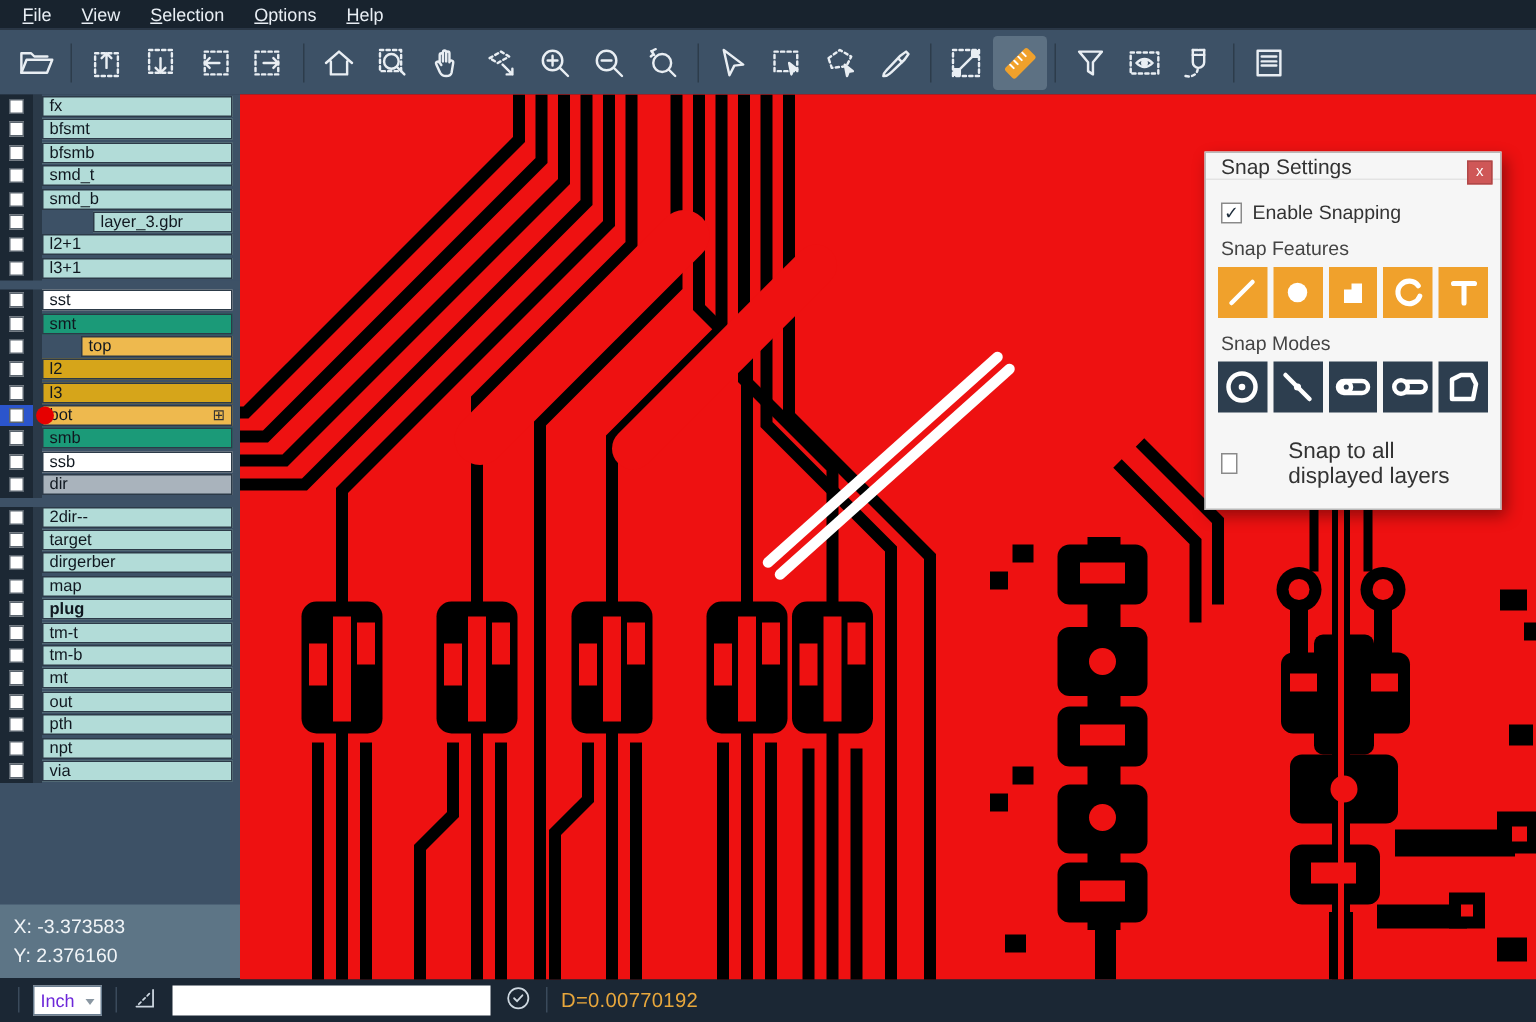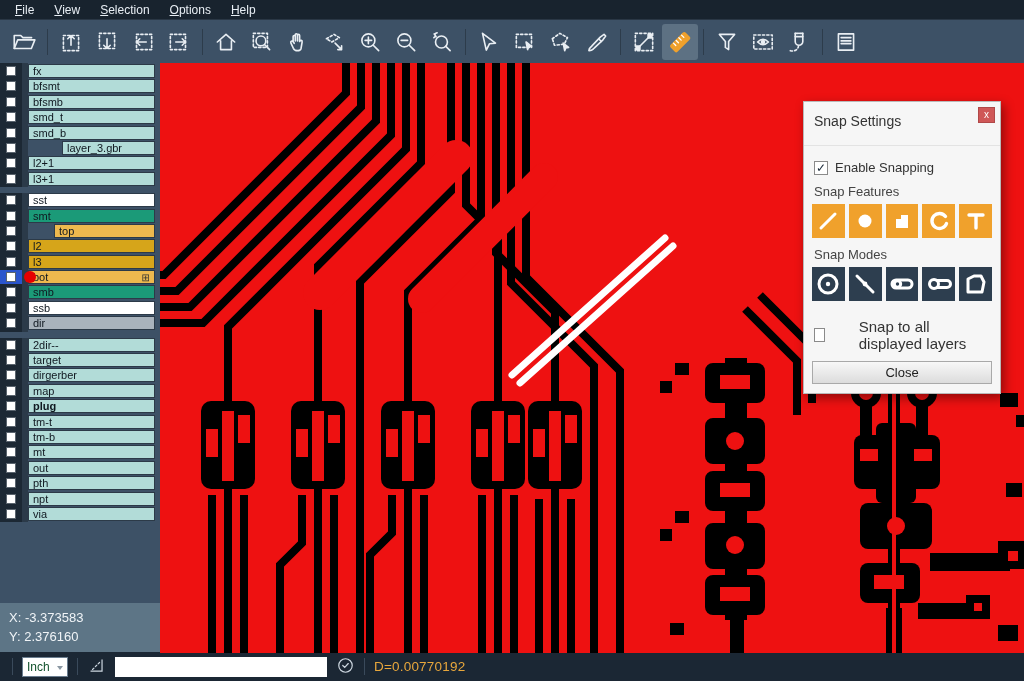--- a/index.html
+++ b/index.html
@@ -38,38 +38,38 @@
   .layer-grid { margin-left:auto; font-size:10px; color:#333; }
   .layer-sep { height:6px; background:#3d5166; }
   .coords { margin-top:auto; height:49px; background:#5d7586; color:#f0f4f7; font-size:13px; padding:5px 9px; line-height:19px; }
 
   
   .canvas { flex:1; position:relative; background:#ee1111; min-width:0; }
   .canvas svg.art { position:absolute; inset:0; }
 
   
   .dialog { position:absolute; left:643px; top:38px; width:198px; background:#f6f6f6; border:1px solid #b9b9b9; box-shadow:3px 4px 10px rgba(0,0,0,.4); }
-  .dlg-title { height:44px; display:flex; align-items:flex-end; padding:16px 10px; font-size:14px; color:#333; border-bottom:1px solid #e3e3e3; position:relative; }
+  .dlg-title { height:18px; display:flex; align-items:center; padding:0 10px; font-size:14px; color:#333; border-bottom:1px solid #e3e3e3; position:relative; }
   .dlg-close { position:absolute; right:5px; top:5px; width:17px; height:16px; background:#cf5757; border:1px solid #b04848; color:#fff; font-size:10px; line-height:14px; text-align:center; }
   .dlg-body { padding:8px 8px 9px 8px; }
   .chk-row { display:flex; align-items:center; gap:7px; margin:6px 0 4px 2px; font-size:13px; color:#333; }
   .chk { width:14px; height:14px; background:#fff; border:1px solid #8a8a8a; font-size:12px; line-height:13px; text-align:center; color:#1c2b3a; }
   .dlg-section { font-size:13px; color:#444; margin:9px 0 5px 2px; }
   .icon-row { display:flex; gap:4px; }
   .sq-btn { width:34px; height:34px; display:flex; align-items:center; justify-content:center; }
   .sq-btn.orange { background:var(--accent_orange); }
   .sq-btn.dark { background:#2d3e4f; }
   .sq-btn svg { stroke:#fff; fill:none; stroke-width:3; stroke-linecap:round; stroke-linejoin:round; }
   .chk-row.small { font-size:15px; margin-top:17px;gap:34px; }
   .dlg-close-btn { margin-top:9px; width:100%; height:23px; background:linear-gradient(#f8f8f8,#dcdcdc); border:1px solid #a9a9a9; font-size:13px; color:#222; text-align:center; line-height:21px; }
 
   
   .statusbar { height:29px; background:#1b2734; display:flex; align-items:center; padding-left:12px; gap:9px; }
   .ssep { width:1px; height:17px; background:#3a4a5b; }
-  .unit-select { width:46px; height:20px; background:#fff; display:flex; align-items:center; padding:0 4px; color:#14532d; font-size:12px; position:relative; border:1px solid #6b7e90; }
+  .unit-select { width:46px; height:20px; background:#fff; display:flex; align-items:center; padding:0 4px; color:#6d28d9; font-size:12px; position:relative; border:1px solid #6b7e90; }
   .unit-select .chev { position:absolute; right:4px; top:8px; width:0; height:0; border-left:3.5px solid transparent; border-right:3.5px solid transparent; border-top:4px solid #8a97a2; }
   .sicon svg { stroke:#cdd7e0; fill:none; stroke-width:1.5; stroke-linecap:round; }
   .cmd-input { width:212px; height:20px; border:none; background:#fff; padding:0 5px; font-size:12px; }
   .dist { color:#e8a73c; font-size:13.5px; letter-spacing:.2px; }
 </style>
 </head>
 <body>
 
 <div class="app">
 
@@ -600,21 +600,20 @@
             <span class="sq-btn dark">
               <svg width="26" height="26" viewBox="0 0 26 26" stroke-width="1.8">
                   <path d="M5 21 V8 l6-3 h7 l3 6 -2 10 z"></path>
                 </svg>
             </span>
           </div>
           <div class="chk-row small">
             <span class="chk"></span>
             <span>Snap to all displayed layers</span>
           </div>
-          <div class="dlg-close-btn">Close</div>
         </div>
       </div>
     </div>
   </div>
 
   <div class="statusbar">
     <span class="ssep"></span>
     <span class="unit-select">
       <span>Inch</span>
       <span class="chev"></span>

